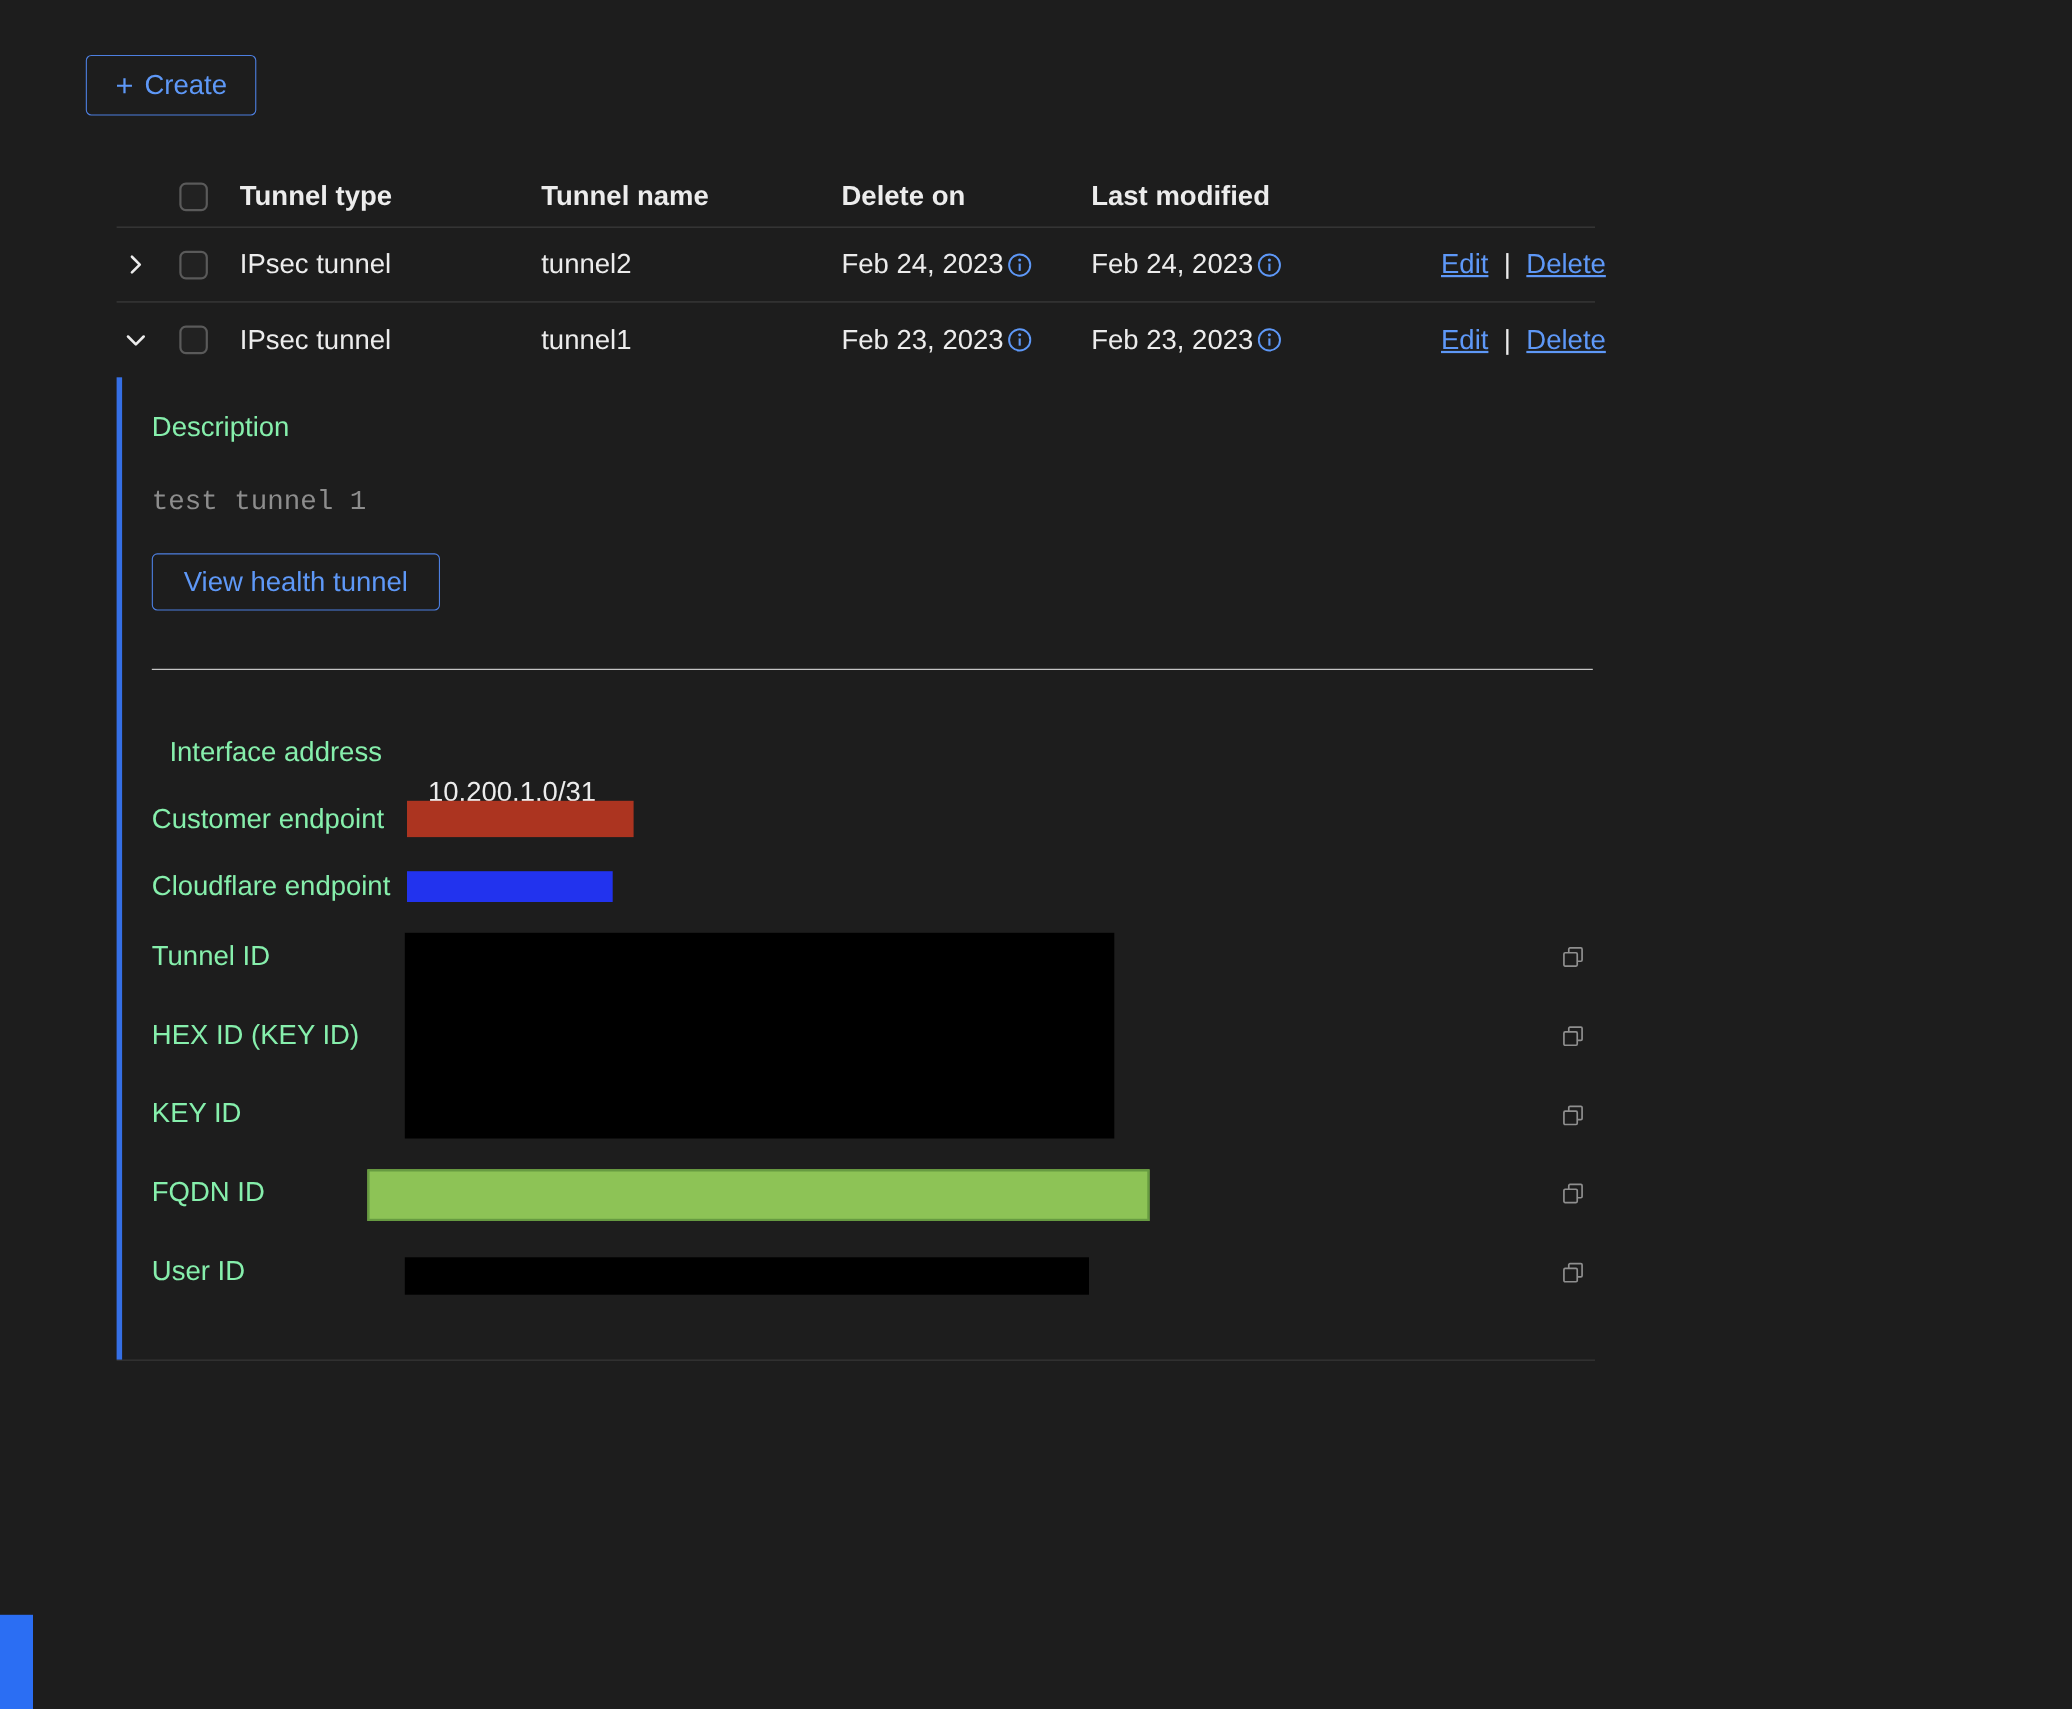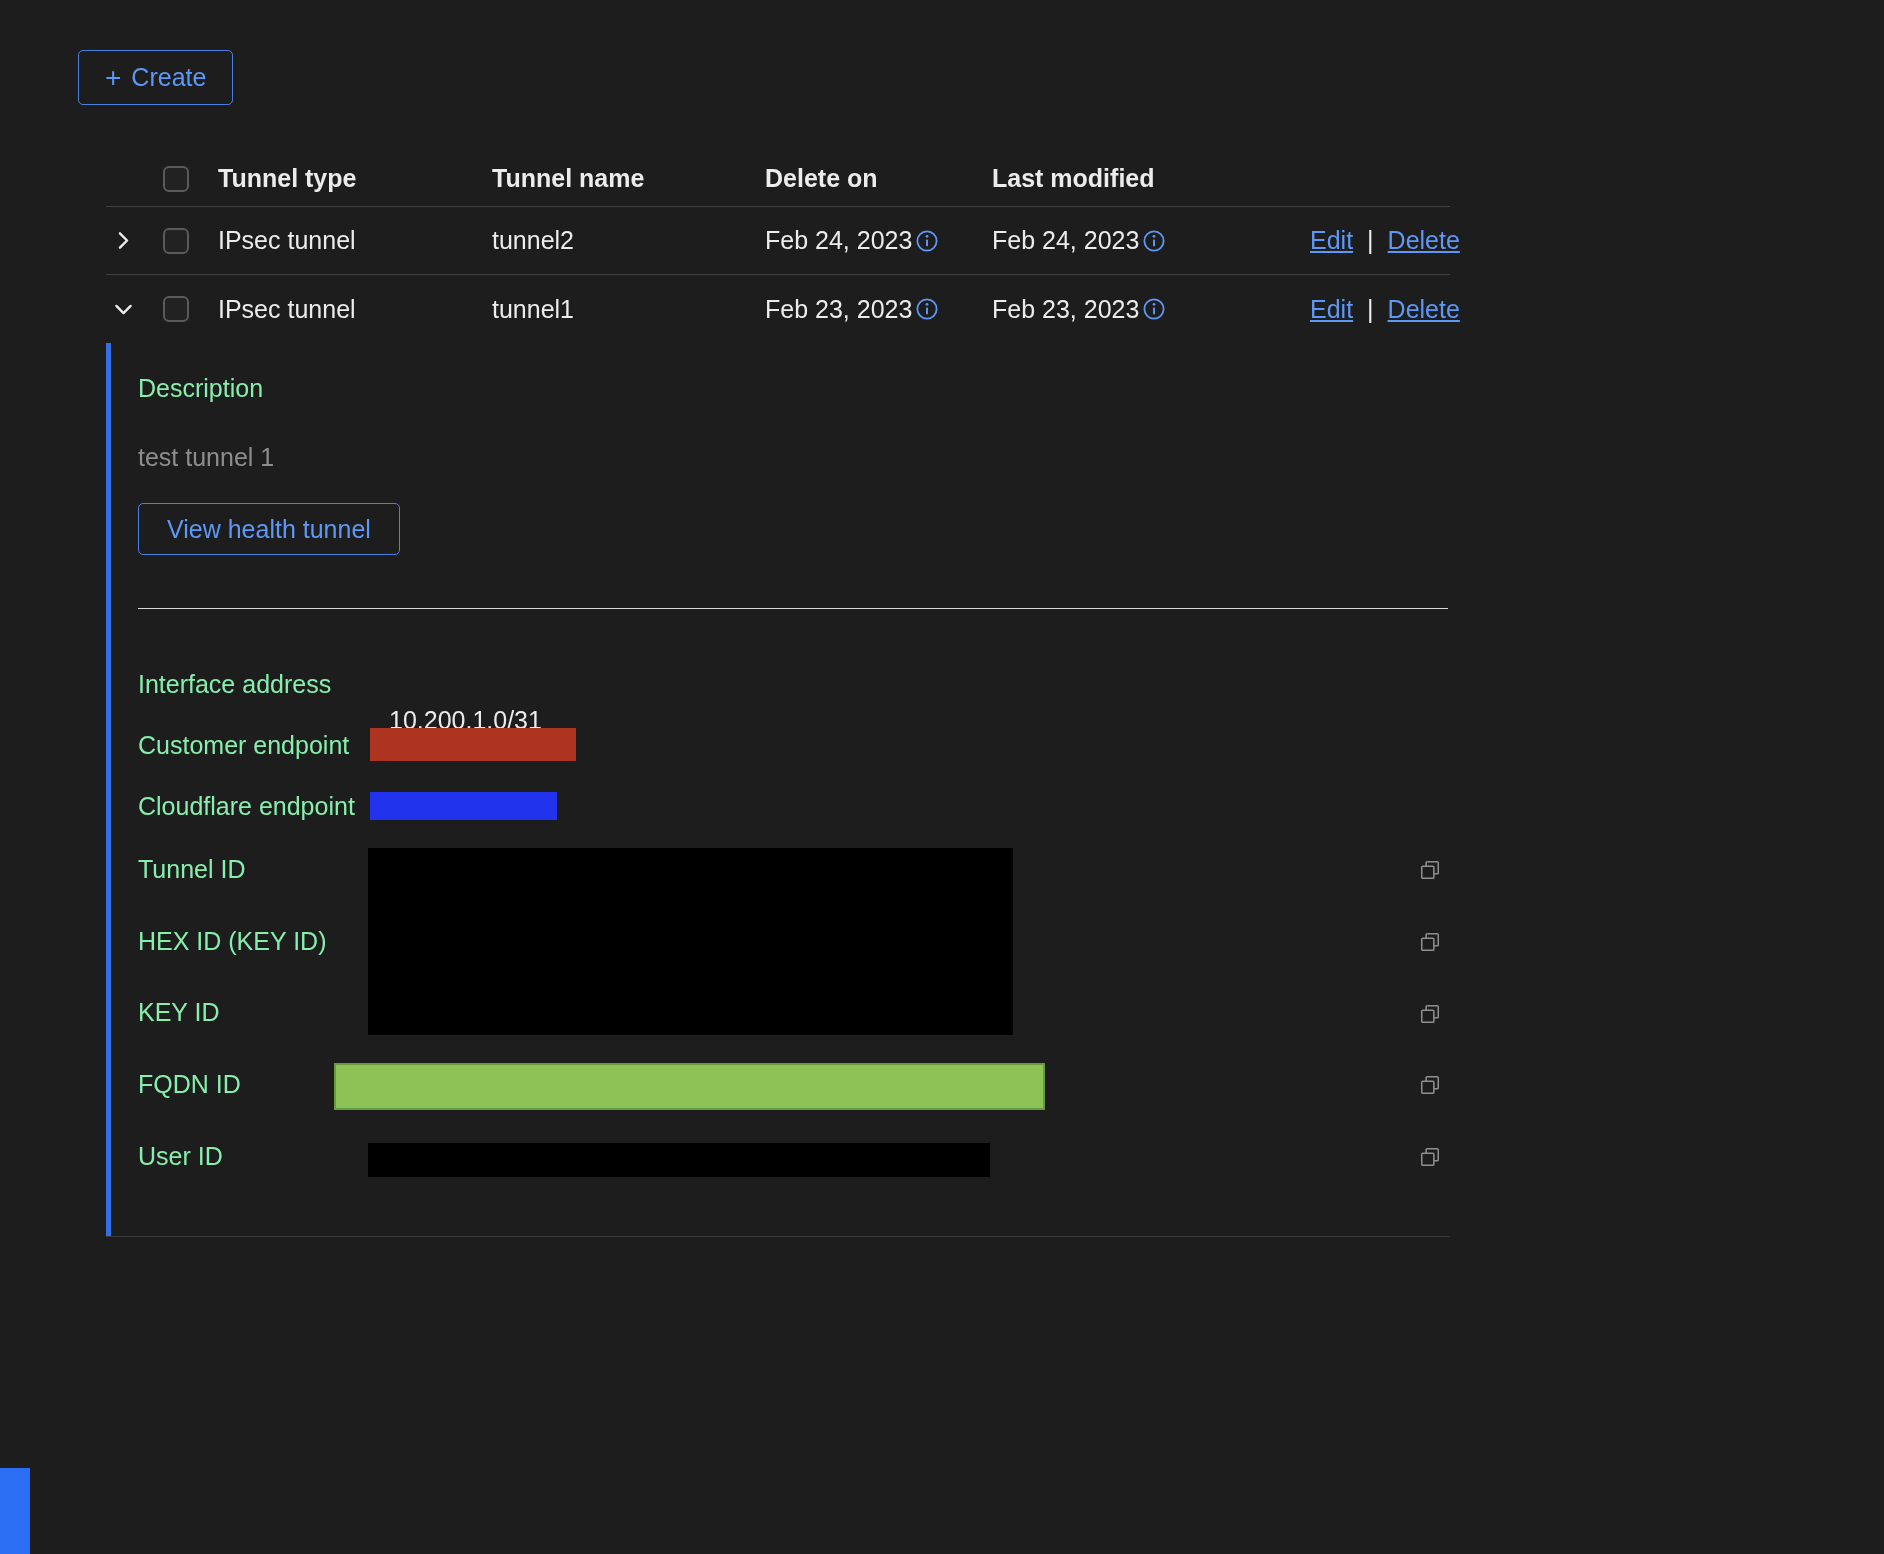--- a/index.html
+++ b/index.html
@@ -67,21 +67,21 @@
     height: 894px;
     border-bottom: 1px solid #3a3a3a;
   }
   .blue-bar {
     position: absolute; left: 0; top: 0; bottom: 0;
     width: 5px; background: #356fe5;
   }
   .abs { position: absolute; }
   .f-label { font-size: 25px; color: #86efac; line-height: 30px; }
   .f-value { font-size: 25px; color: #ececec; line-height: 30px; }
-  .muted { color: #8d8d8d; }
+  .muted { color: #8d8d8d; font-family: Liberation Mono, monospace; }
   .hc-btn {
     position: absolute; left: 32px; top: 160px;
     height: 52px; padding: 0 28px;
     background: transparent;
     border: 1px solid #4d7fe0;
     color: #5e98f7;
     font-family: "Liberation Sans", sans-serif;
     font-size: 25px;
     border-radius: 5px;
     cursor: pointer;
@@ -198,21 +198,21 @@
     <div class="expanded">
       <div class="blue-bar"></div>
 
       <div class="abs f-label" style="left:32px; top:30px;">Description</div>
       <div class="abs f-value muted" style="left:32px; top:99px;">test tunnel 1</div>
 
       <button class="hc-btn">View health tunnel</button>
 
       <div class="divider"></div>
 
-      <div class="abs f-label" style="left:32px; top:326px;">Interface address</div>
+      <div class="abs f-label" style="left:48px; top:326px;">Interface address</div>
       <div class="abs f-value" style="left:283px; top:326px;margin-top:36px;">10.200.1.0/31</div>
 
       <div class="abs f-label" style="left:32px; top:387px;">Customer endpoint</div>
       <div class="redact redact-red" style="left:264px; top:385px; width:206px; height:33px;"></div>
 
       <div class="abs f-label" style="left:32px; top:448px;">Cloudflare endpoint</div>
       <div class="redact redact-blue" style="left:264px; top:449px; width:187px; height:28px;"></div>
 
       <div class="redact redact-black" style="left:262px; top:505px; width:645px; height:187px;"></div>
       <div class="abs f-label" style="left:32px; top:511px;">Tunnel ID</div>

